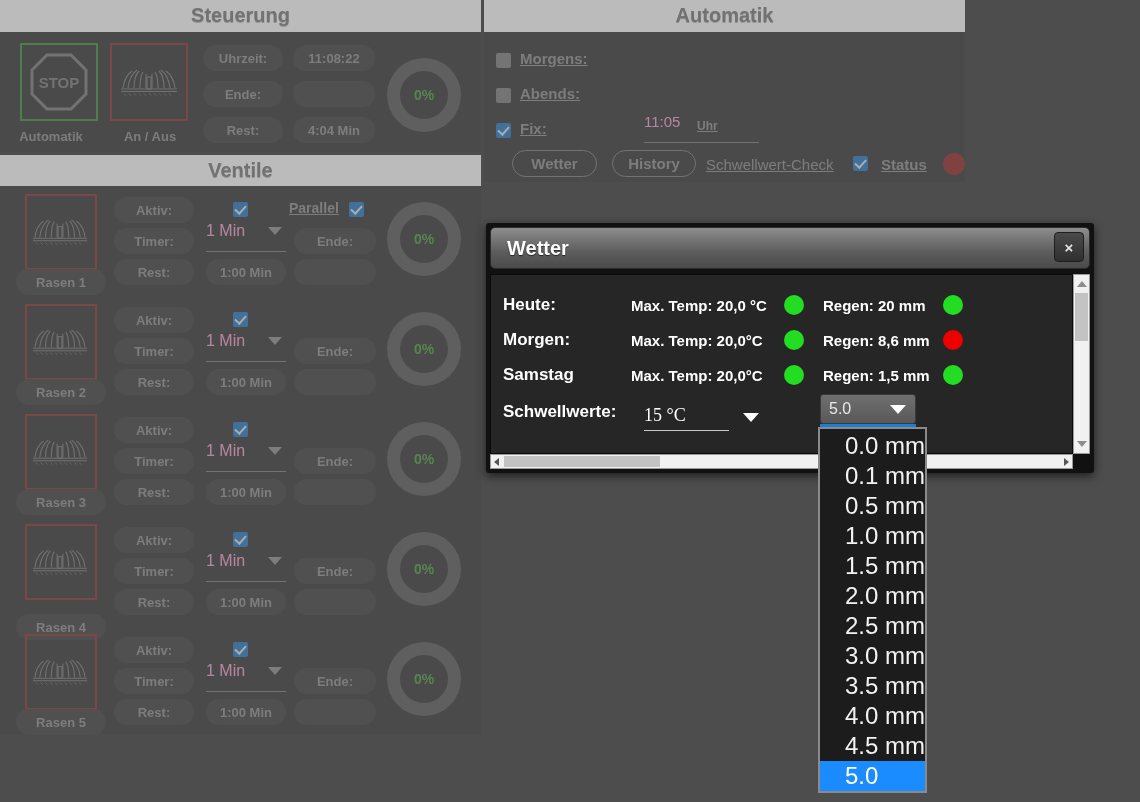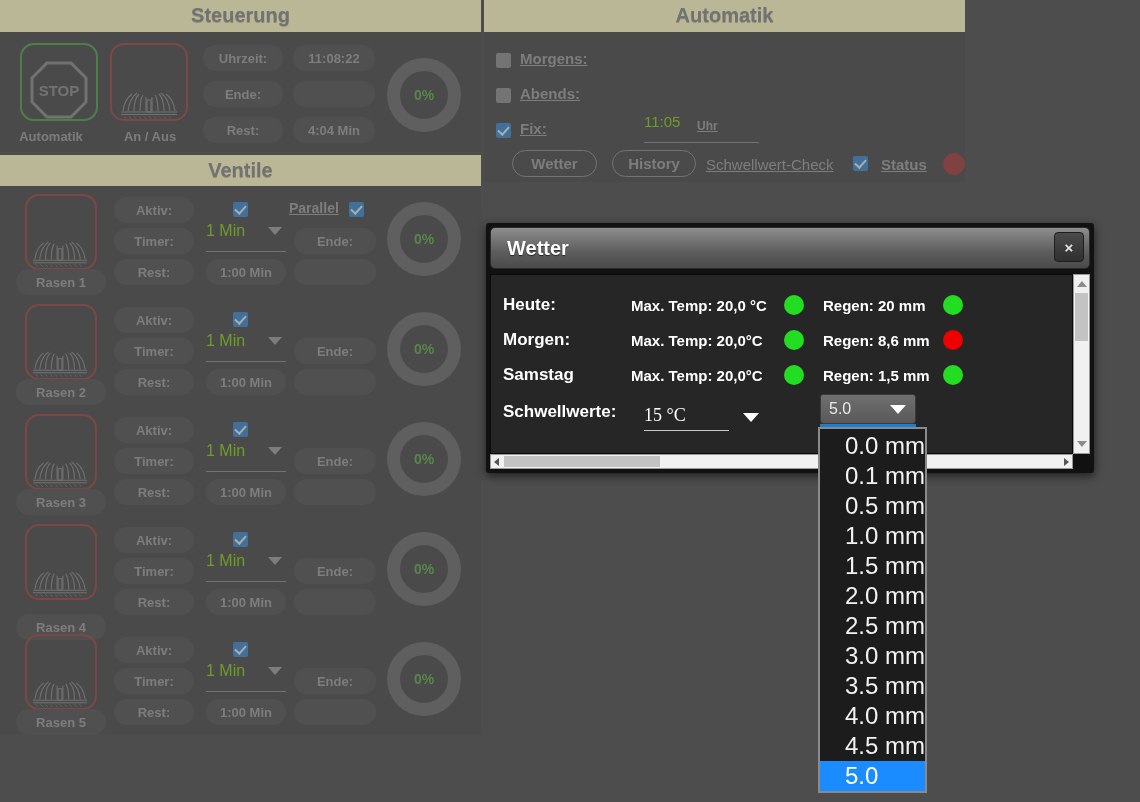--- a/index.html
+++ b/index.html
@@ -10,42 +10,42 @@
     overflow: hidden;
   }
   #root { position: relative; width: 1140px; height: 802px; }
 
   
   .dimmed { opacity: 0.62; }
 
   
   .panel-head {
     position: absolute;
-    background: #fef9c3;
+    background: #ffffff;
     color: #8a8a8a;
     font-size: 20px; font-weight: bold;
     text-align: center;
     line-height: 30px;
     text-shadow: 0 1px 0 rgba(0,0,0,.25);
   }
   .panel-body { position: absolute; background: #4a4a4a; }
 
   
   #steuerung-head { left: 0; top: 0; width: 481px; height: 32px; }
   #steuerung-body { left: 0; top: 32px; width: 481px; height: 120px; }
   #ventile-head   { left: 0; top: 155px; width: 481px; height: 31px; }
   #ventile-body   { left: 0; top: 186px; width: 481px; height: 548px; }
   #automatik-head { left: 484px; top: 0; width: 481px; height: 32px; }
   #automatik-body { left: 484px; top: 32px; width: 481px; height: 150px; }
 
   
   .sq-btn {
     position: absolute; width: 78px; height: 78px;
-    border-radius: 14px; background: transparent;
-    display: flex; align-items: flex-end; justify-content: center;
+    border-radius: 0; background: transparent;
+    display: flex; align-items: center; justify-content: center;
   }
   .sq-btn.green { border: 2px solid #4f9f4a; }
   .sq-btn.red   { border: 2px solid #9a4444; }
   .cap {
     position: absolute; text-align: center; width: 110px;
     font-size: 13px; font-weight: bold; color: #9a9a9a;
   }
 
   
   .stop-oct { width: 58px; height: 58px; position: relative; }
@@ -94,21 +94,21 @@
     position: absolute; left: 4px; top: 1px;
     width: 5px; height: 9px;
     border: solid #dbe9f5; border-width: 0 2px 2px 0;
     transform: rotate(42deg);
   }
 
   
   .usel {
     position: absolute;
     border-bottom: 1px solid #8b8b8b;
-    color: #84cc16;
+    color: #f9a8d4;
     font-size: 16px;
     display: flex; align-items: center;
     padding-bottom: 16px;
   }
   .usel .arw {
     width: 0; height: 0; margin-left: auto; margin-right: 4px;
     border-left: 7px solid transparent;
     border-right: 7px solid transparent;
     border-top: 8px solid #9b9b9b;
   }

